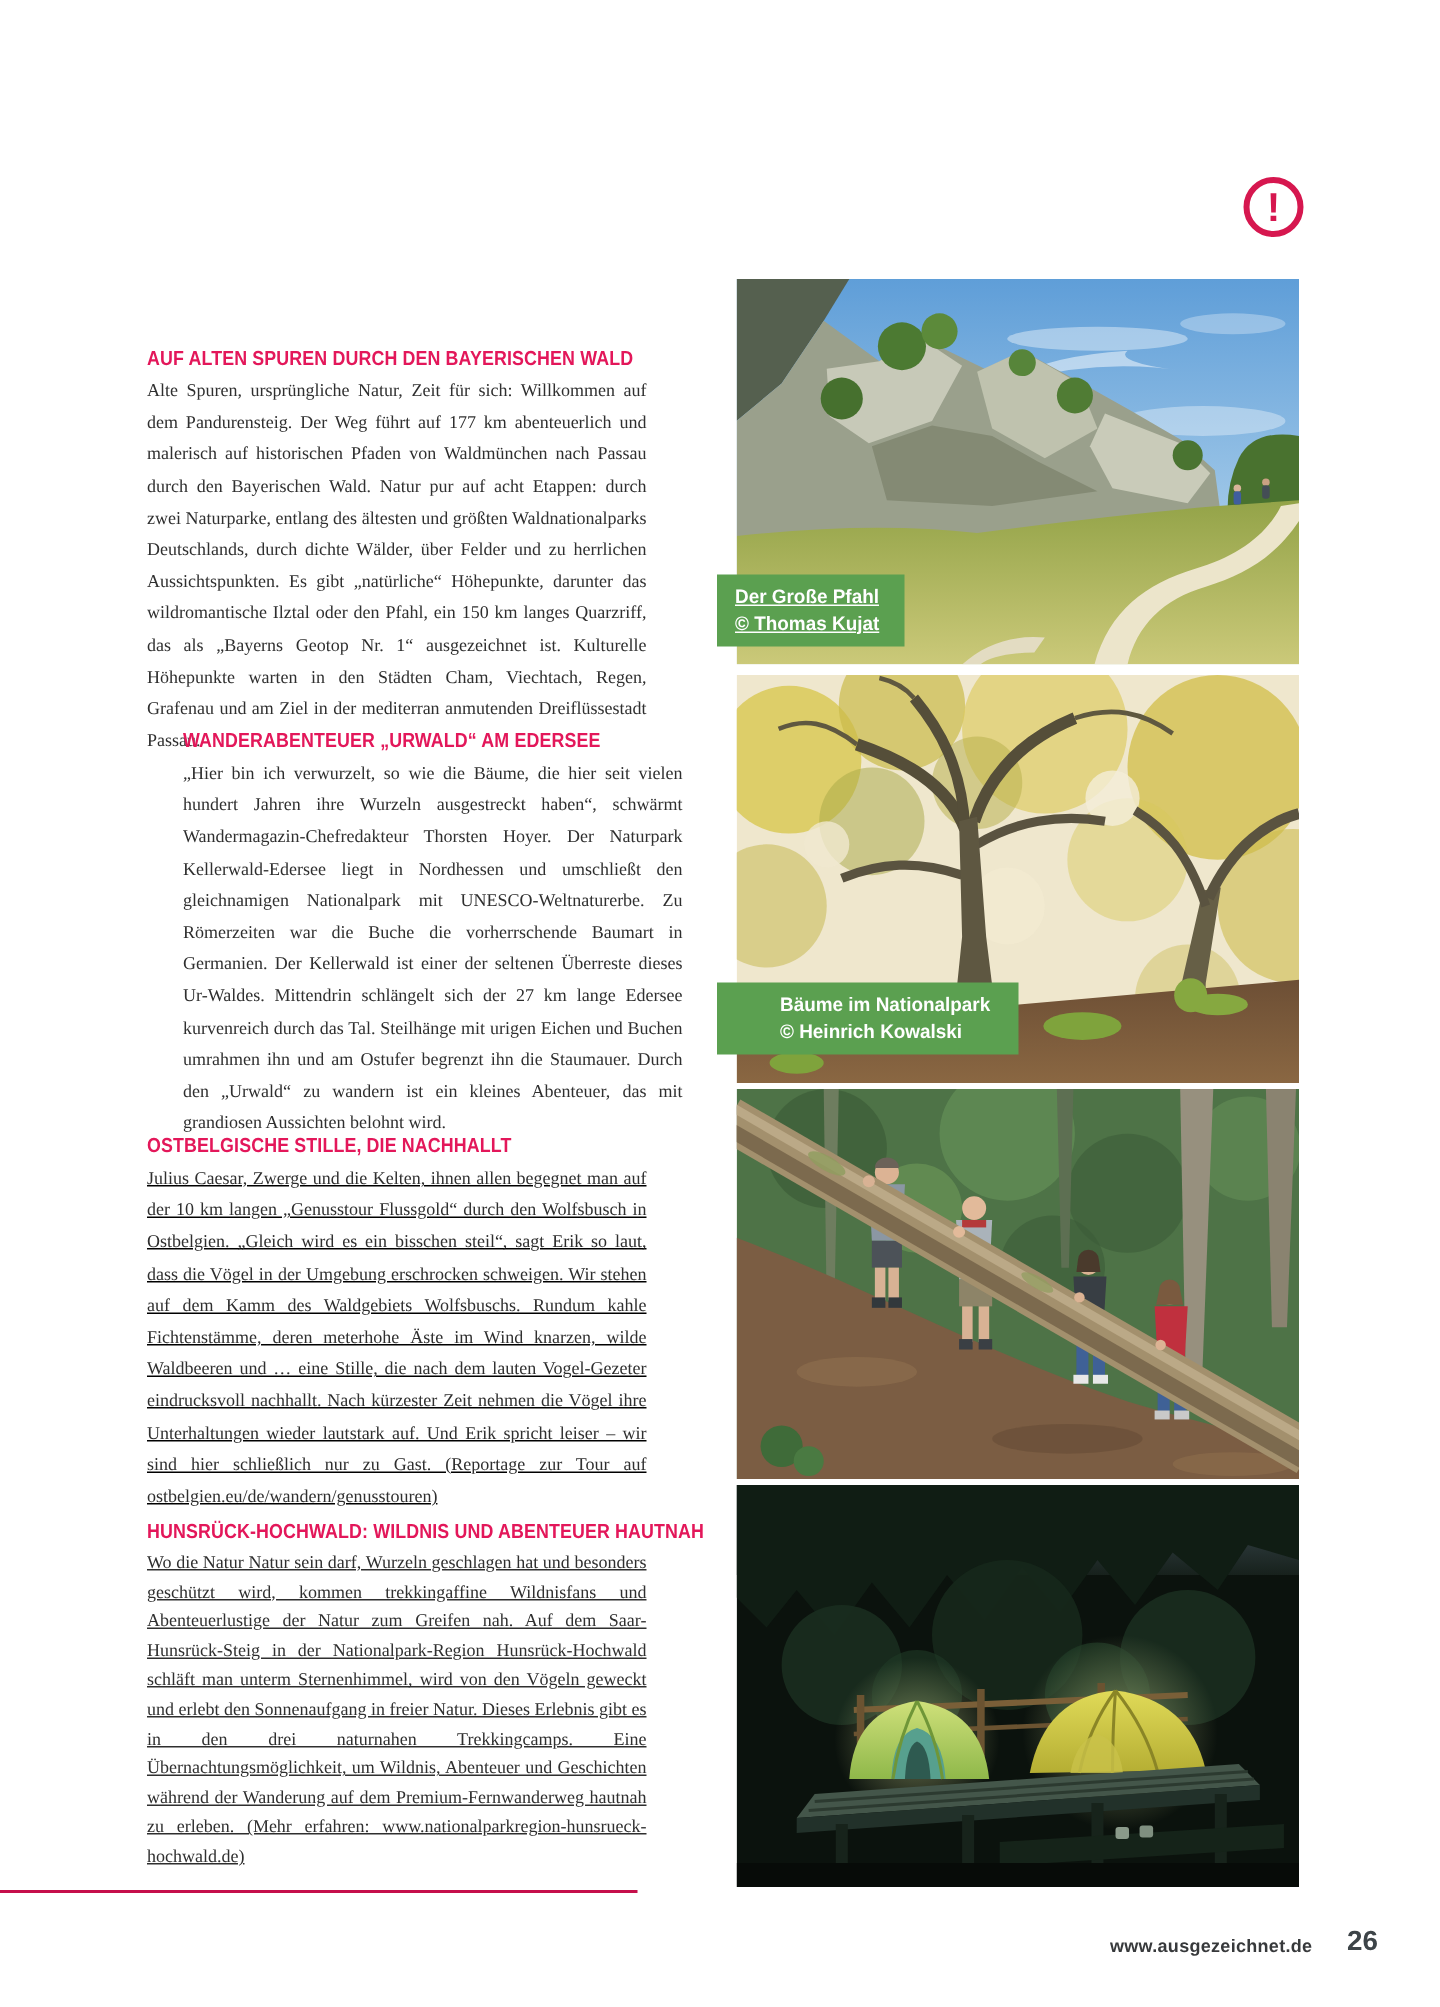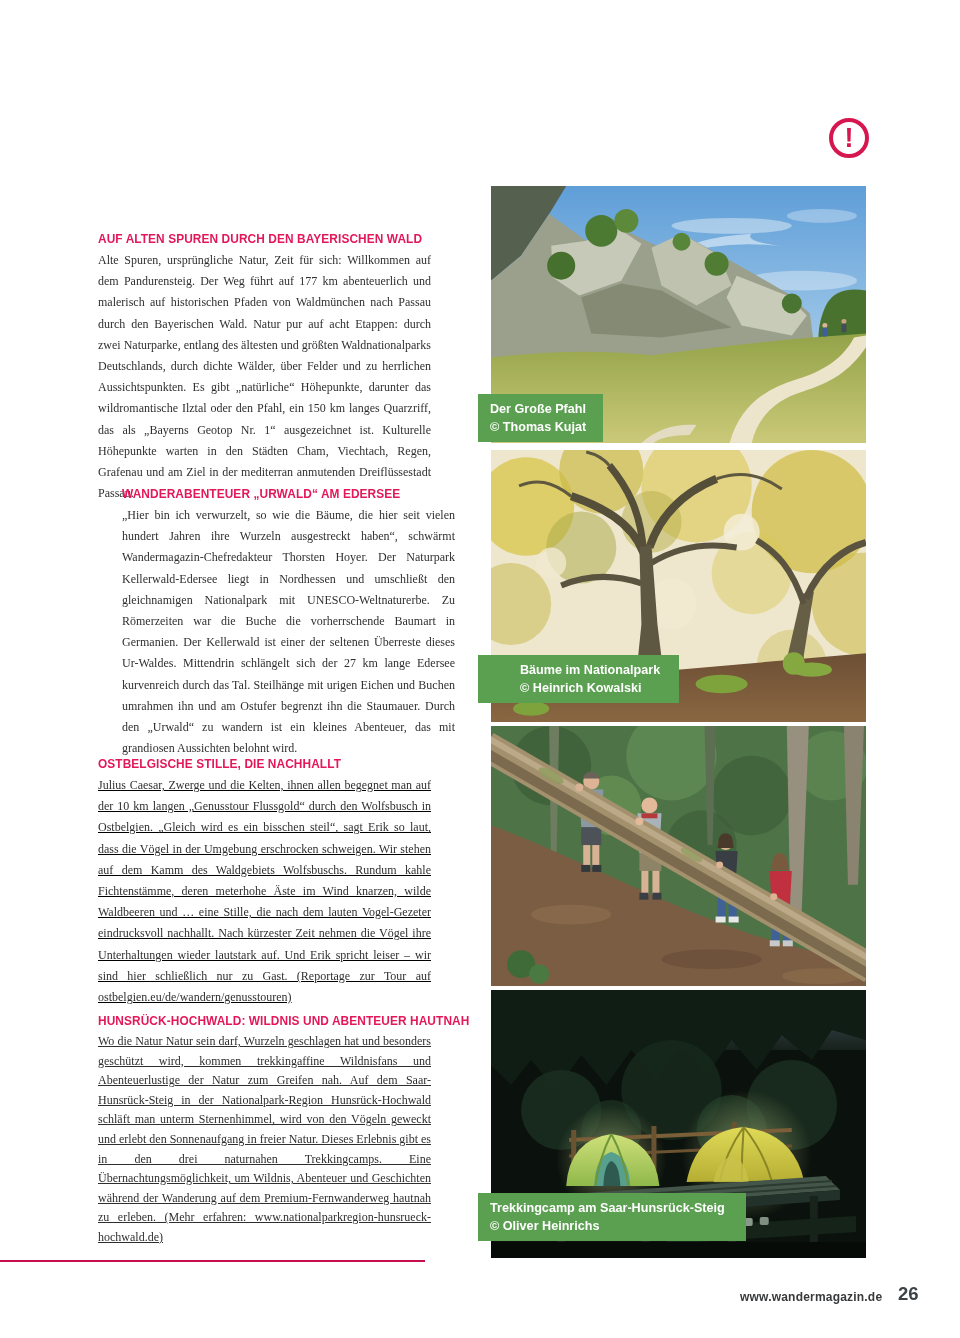--- a/index.html
+++ b/index.html
@@ -268,30 +268,26 @@
       <rect x="236" y="212" width="8" height="56" fill="#17231b"></rect>
       <rect x="318" y="206" width="8" height="62" fill="#17231b"></rect>
 
       <polygon points="175,238 364,226 364,242 175,254" fill="#152319"></polygon>
       <rect x="252" y="228" width="9" height="8" rx="2" fill="#8a9a8a"></rect>
       <rect x="268" y="227" width="9" height="8" rx="2" fill="#7f8f80"></rect>
       <rect x="0" y="252" width="374" height="16" fill="#070b08"></rect>
     </svg>
   </figure>
 
-  <div class="caption" style="top:394px;">
+  <div class="caption" style="top:383px;text-decoration:underline;">
     <span class="cline">Der Große Pfahl</span>
     <span class="cline">© Thomas Kujat</span>
   </div>
   <div class="caption" style="top:655px;padding-left:42px;">
     <span class="cline">Bäume im Nationalpark</span>
     <span class="cline">© Heinrich Kowalski</span>
   </div>
-  <div class="caption" style="top:1193px;">
-    <span class="cline">Trekkingcamp am Saar-Hunsrück-Steig</span>
-    <span class="cline">© Oliver Heinrichs</span>
-  </div>
 
   <div class="footer-rule"></div>
-  <div class="footer-site">www.wandermagazin.de</div>
+  <div class="footer-site">www.ausgezeichnet.de</div>
   <div class="page-number">26</div>
 
 </div>
 
 </body></html>

